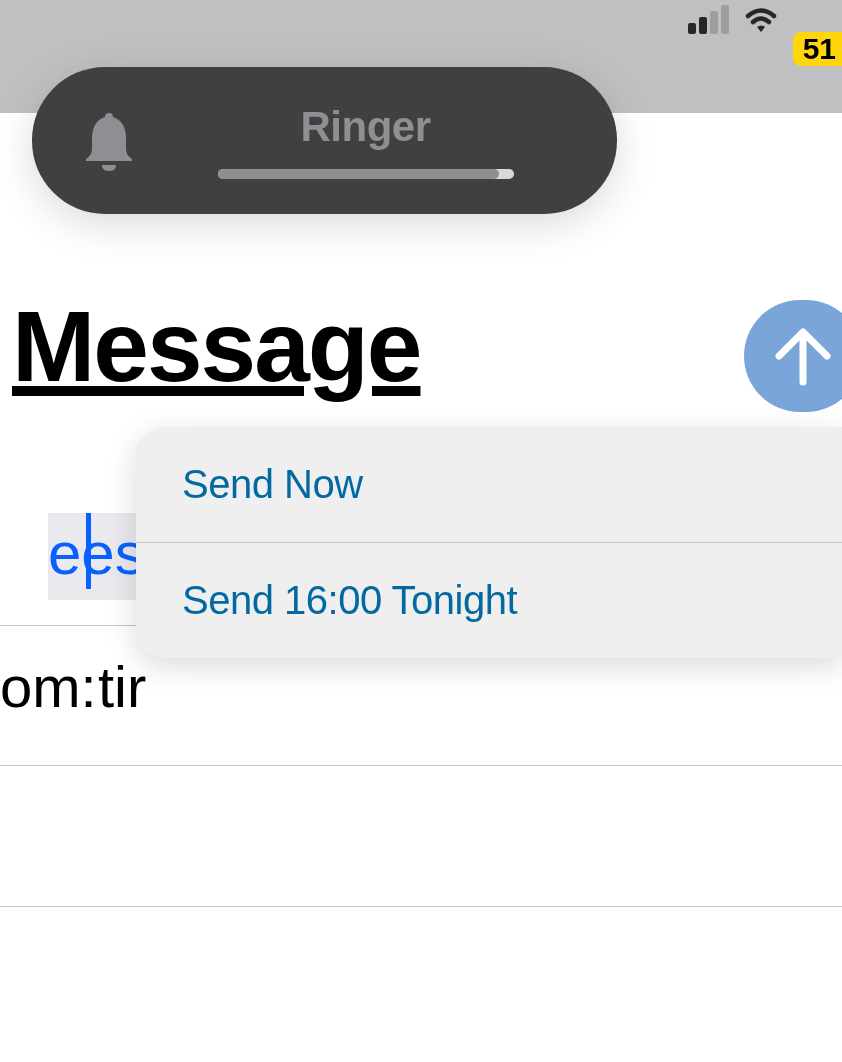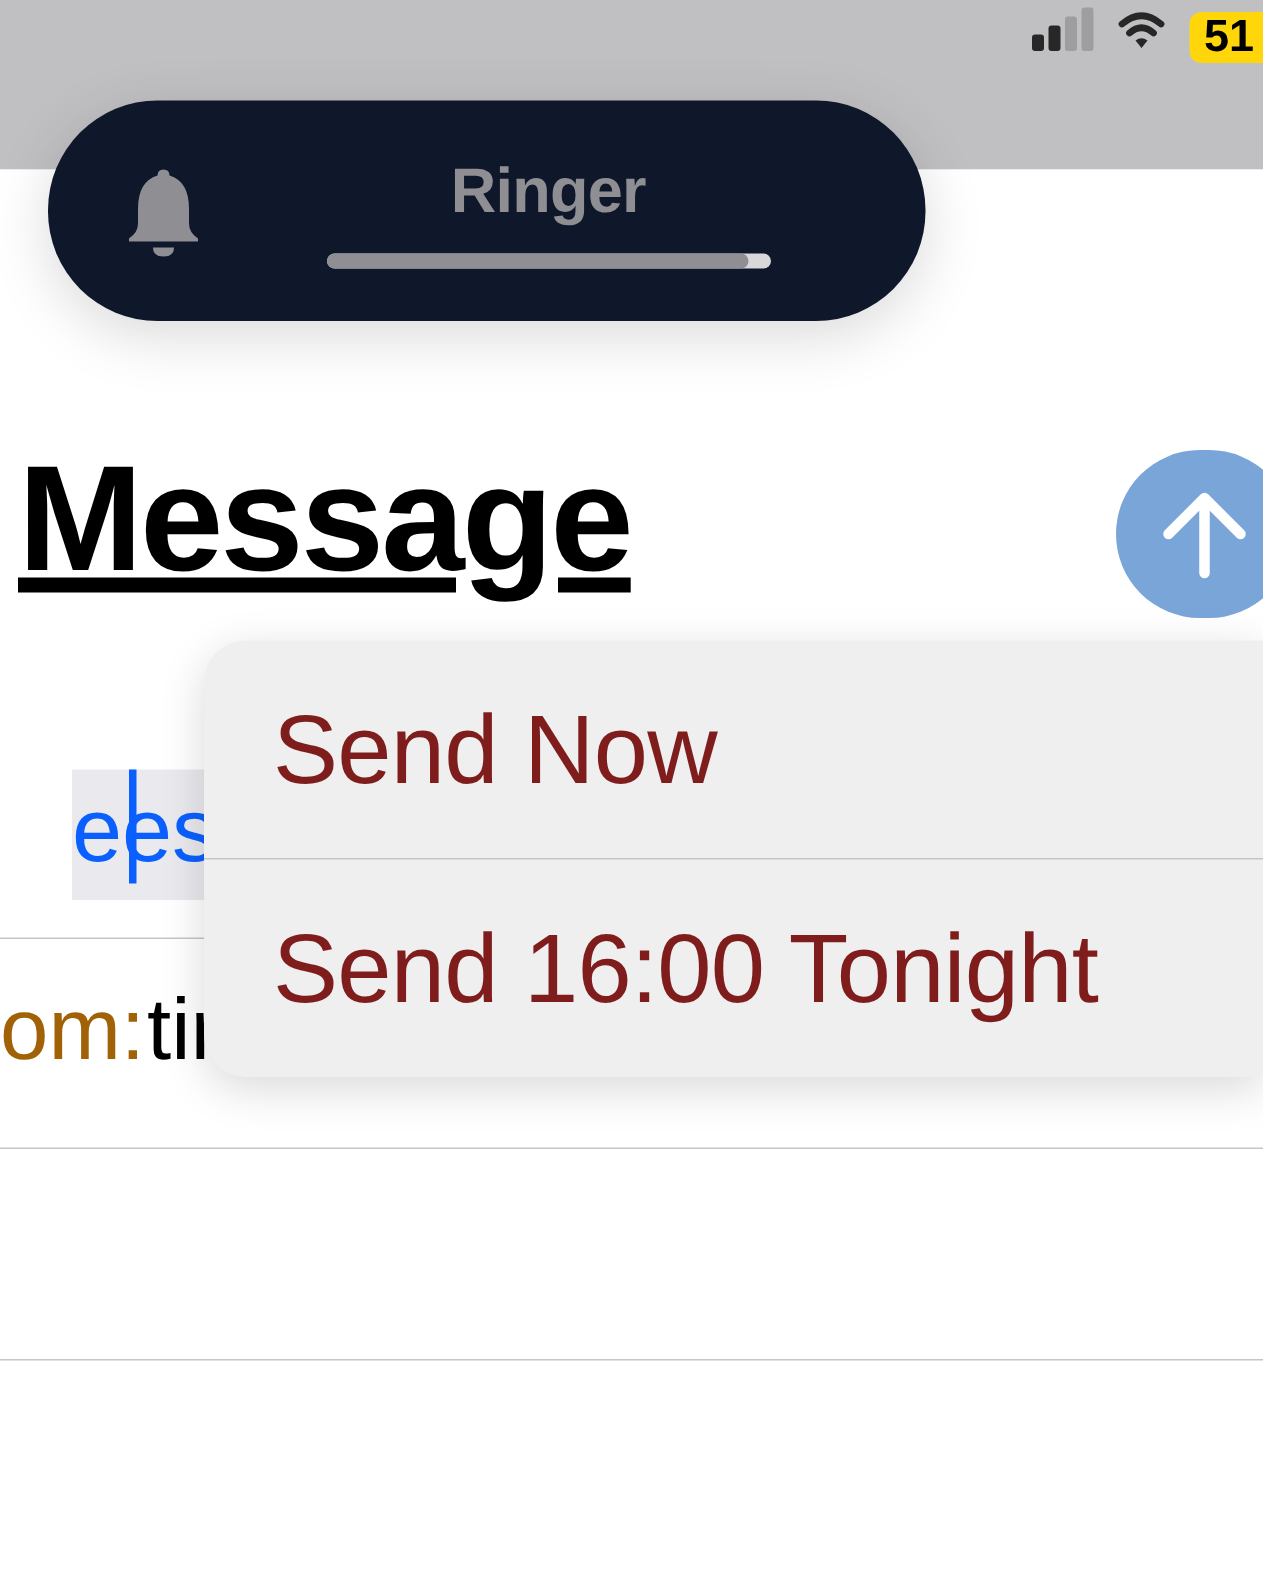--- a/index.html
+++ b/index.html
@@ -59,30 +59,31 @@
       background: #ffd60a;
       border-radius: 8px 0 0 8px;
       padding: 2px 6px 2px 10px;
       font-size: 30px;
       font-weight: 600;
       color: #000;
       line-height: 1;
       height: 34px;
       display: flex;
       align-items: center;
+      margin-top: 24px;
     }
     
     
     .ringer-hud {
       position: absolute;
       top: 67px;
       left: 32px;
       width: 585px;
       height: 147px;
-      background: #0f172a;
+      background: #404040;
       border-radius: 73px;
       box-shadow: 0 10px 40px rgba(0,0,0,0.15);
       display: flex;
       align-items: center;
       padding: 0 48px;
       gap: 24px;
       z-index: 100;
     }
     
     .bell-icon {
@@ -193,21 +194,21 @@
       height: 1px;
       background: #c6c6c8;
     }
     
     
     .from-label {
       position: absolute;
       top: 540px;
       left: 0;
       font-size: 58px;
-      color: #a16207;
+      color: #000000;
       font-weight: 400;
     }
     
     .from-value {
       position: absolute;
       top: 540px;
       left: 98px;
       font-size: 58px;
       color: #000;
       font-weight: 400;
@@ -239,22 +240,22 @@
       right: 0;
       background: #efeff0;
       border-radius: 28px 0 0 28px;
       box-shadow: 0 8px 30px rgba(0,0,0,0.15);
       overflow: hidden;
       z-index: 50;
     }
     
     .popup-item {
       padding: 35px 46px;
-      font-size: 65px;
-      color: #7f1d1d;
+      font-size: 40px;
+      color: #0369a1;
       border-bottom: 1px solid #c6c6c8;
       cursor: pointer;
       font-weight: 400;
       letter-spacing: -0.5px;
     }
     
     .popup-item:last-child {
       border-bottom: none;
     }
   </style>

